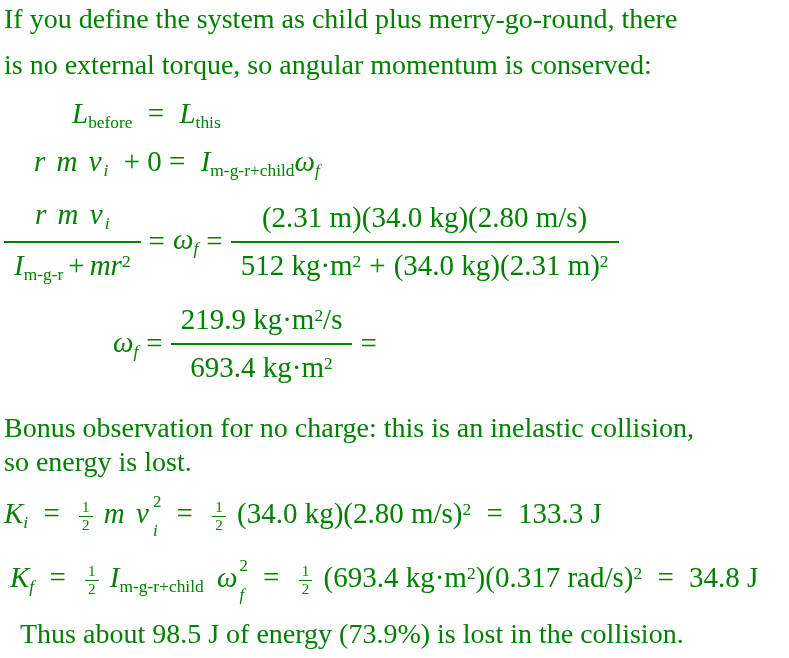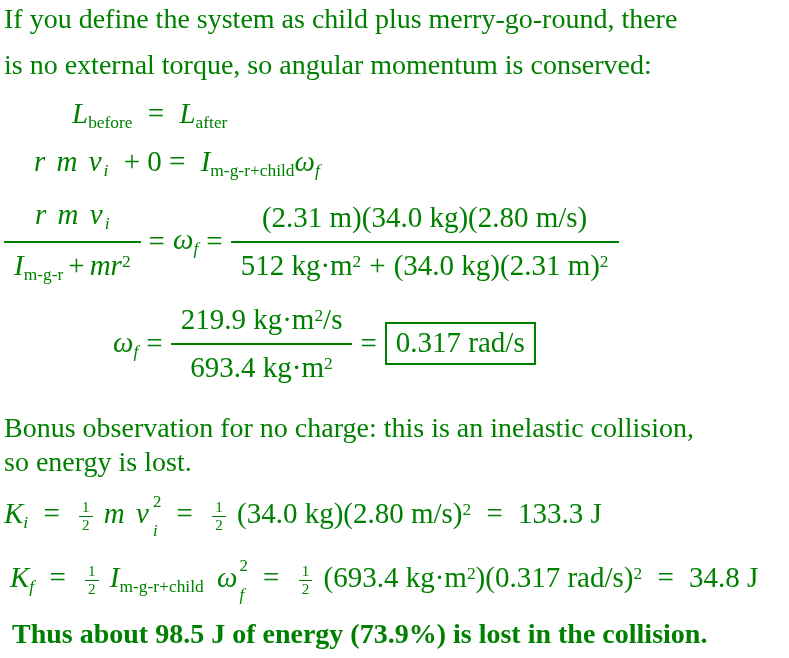--- a/index.html
+++ b/index.html
@@ -48,21 +48,21 @@
 <body>
 
 <div id="page">
 
   <div class="line text" style="left:4px; top:49px;">is no external torque, so angular momentum is conserved:</div>
   <div class="line text" style="left:4px; top:3px;">If you define the system as child plus merry-go-round, there</div>
 
   <div class="line eq" style="left:72px; top:97px;">
     <span class="it">L</span><span class="sub">before</span>
     <span class="op">=</span>
-    <span class="it">L</span><span class="sub">after</span>
+    <span class="it">L</span><span class="sub">this</span>
   </div>
 
   <div class="line eq" style="left:34px; top:145px;">
     <span class="it sp">r m v</span><span class="subi">i</span>
     <span class="op">+ 0 =</span>
     <span class="it">I</span><span class="sub">m-g-r+child</span><span class="it">ω</span><span class="subi">f</span>
   </div>
 
   <div class="line eq eqflex" style="left:4px; top:196px;">
     <span class="frac">
@@ -79,21 +79,20 @@
   </div>
 
   <div class="line eq eqflex" style="left:113px; top:301px;">
     <span class="nw"><span class="it">ω</span><span class="subi">f</span></span>
     <span class="op">=</span>
     <span class="frac">
       <span class="num"><span class="rm">219.9 kg·m</span><span class="sup">2</span><span class="rm">/s</span></span>
       <span class="den"><span class="rm">693.4 kg·m</span><span class="sup">2</span></span>
     </span>
     <span class="op">=</span>
-    <span class="boxed">0.317 rad/s</span>
   </div>
 
   <div class="line text" style="left:4px; top:400px;margin-top:12px;">Bonus observation for no charge: this is an inelastic collision,</div>
   <div class="line text" style="left:4px; top:446px;">so energy is lost.</div>
 
   <div class="line eq" style="left:4px; top:494px;">
     <span class="it">K</span><span class="subi">i</span>
     <span class="op">=</span>
     <span class="half">
         <span class="hn">1</span>
@@ -128,15 +127,15 @@
     <span class="op">=</span>
     <span class="half">
         <span class="hn">1</span>
         <span class="hd">2</span>
       </span>
     <span class="rm">(693.4 kg·m</span><span class="sup">2</span><span class="rm">)(0.317 rad/s)</span><span class="sup">2</span>
     <span class="op">=</span>
     <span class="rm">34.8 J</span>
   </div>
 
-  <div class="line text" style="left:12px; top:618px;font-weight:bold;">Thus about 98.5 J of energy (73.9%) is lost in the collision.</div>
+  <div class="line text" style="left:20px; top:618px;">Thus about 98.5 J of energy (73.9%) is lost in the collision.</div>
 
 </div>
 
 </body></html>

